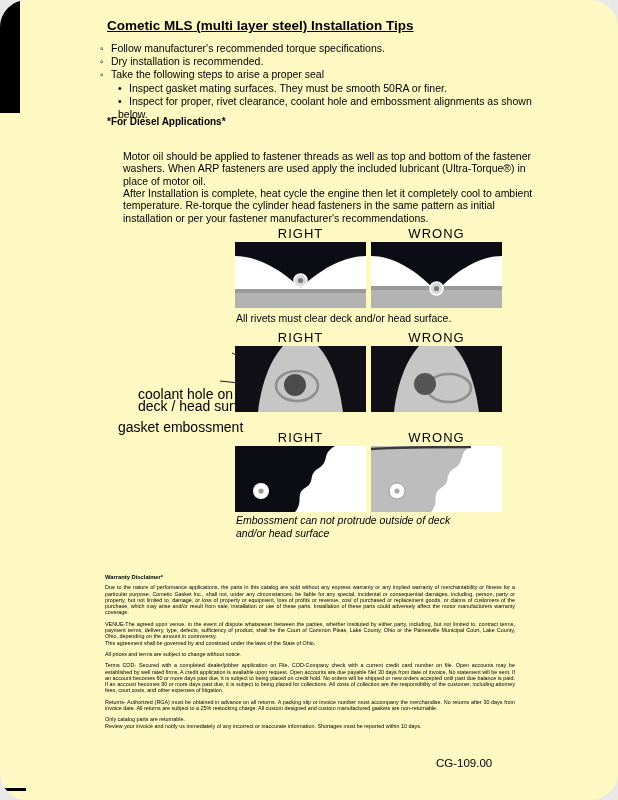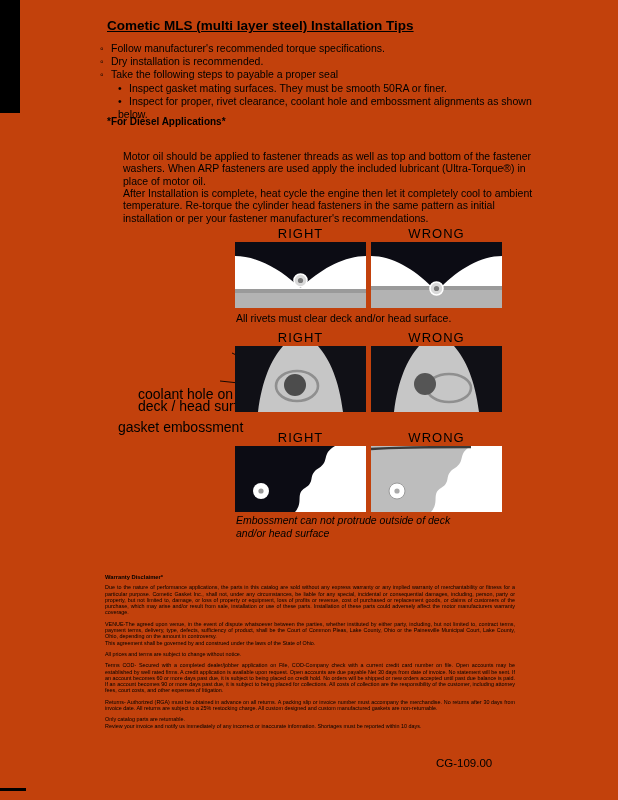--- a/index.html
+++ b/index.html
@@ -1,17 +1,17 @@
 <!DOCTYPE html>
 <html><head>
 <meta charset="utf-8">
 <style>
   html,body{margin:0;padding:0;background:#e8e8e8;}
-  .page{position:relative;width:618px;height:800px;background:#c2410c;overflow:hidden;
-        font-family:"Liberation Sans",sans-serif;color:#000;}
+  .page{position:relative;width:618px;height:800px;background:#fef9c3;overflow:hidden;
+        font-family:"Liberation Sans",sans-serif;color:#000;border-radius:27px;}
   .edge-tab{position:absolute;left:0;top:0;width:20px;height:113px;background:#000;}
   .edge-mark{position:absolute;left:0;top:788px;width:26px;height:3px;background:#000;}
   .title{position:absolute;left:107px;top:18px;margin:0;font-size:13.5px;font-weight:bold;
          text-decoration:underline;white-space:nowrap;}
   .tips{position:absolute;left:100px;top:42px;font-size:10.5px;line-height:13.2px;width:440px;}
   .tip .b{display:inline-block;width:11px;}
   .tip.sub{margin-left:18px;}
   .h2{position:absolute;left:107px;margin:0;font-size:10px;font-weight:bold;}
   .para{position:absolute;left:107px;width:416px;margin:16px;font-size:10.5px;line-height:12.4px;}
   .dg-head{position:absolute;width:131px;text-align:center;font-size:13px;letter-spacing:1px;}
@@ -37,21 +37,21 @@
   <h1 class="title">Cometic MLS (multi layer steel) Installation Tips</h1>
 
   <div class="tips">
     <div class="tip">
       <span class="b">◦</span><span>Follow manufacturer's recommended torque specifications.</span>
     </div>
     <div class="tip">
       <span class="b">◦</span><span>Dry installation is recommended.</span>
     </div>
     <div class="tip">
-      <span class="b">◦</span><span>Take the following steps to payable a proper seal</span>
+      <span class="b">◦</span><span>Take the following steps to arise a proper seal</span>
     </div>
     <div class="tip sub">
       <span class="b">•</span><span>Inspect gasket mating surfaces.  They must be smooth 50RA or finer.</span>
     </div>
     <div class="tip sub">
       <span class="b">•</span><span>Inspect for proper, rivet clearance, coolant hole and embossment alignments as shown below.</span>
     </div>
   </div>
 
   <h2 class="h2" style="top:116px;">*For Diesel Applications*</h2>

